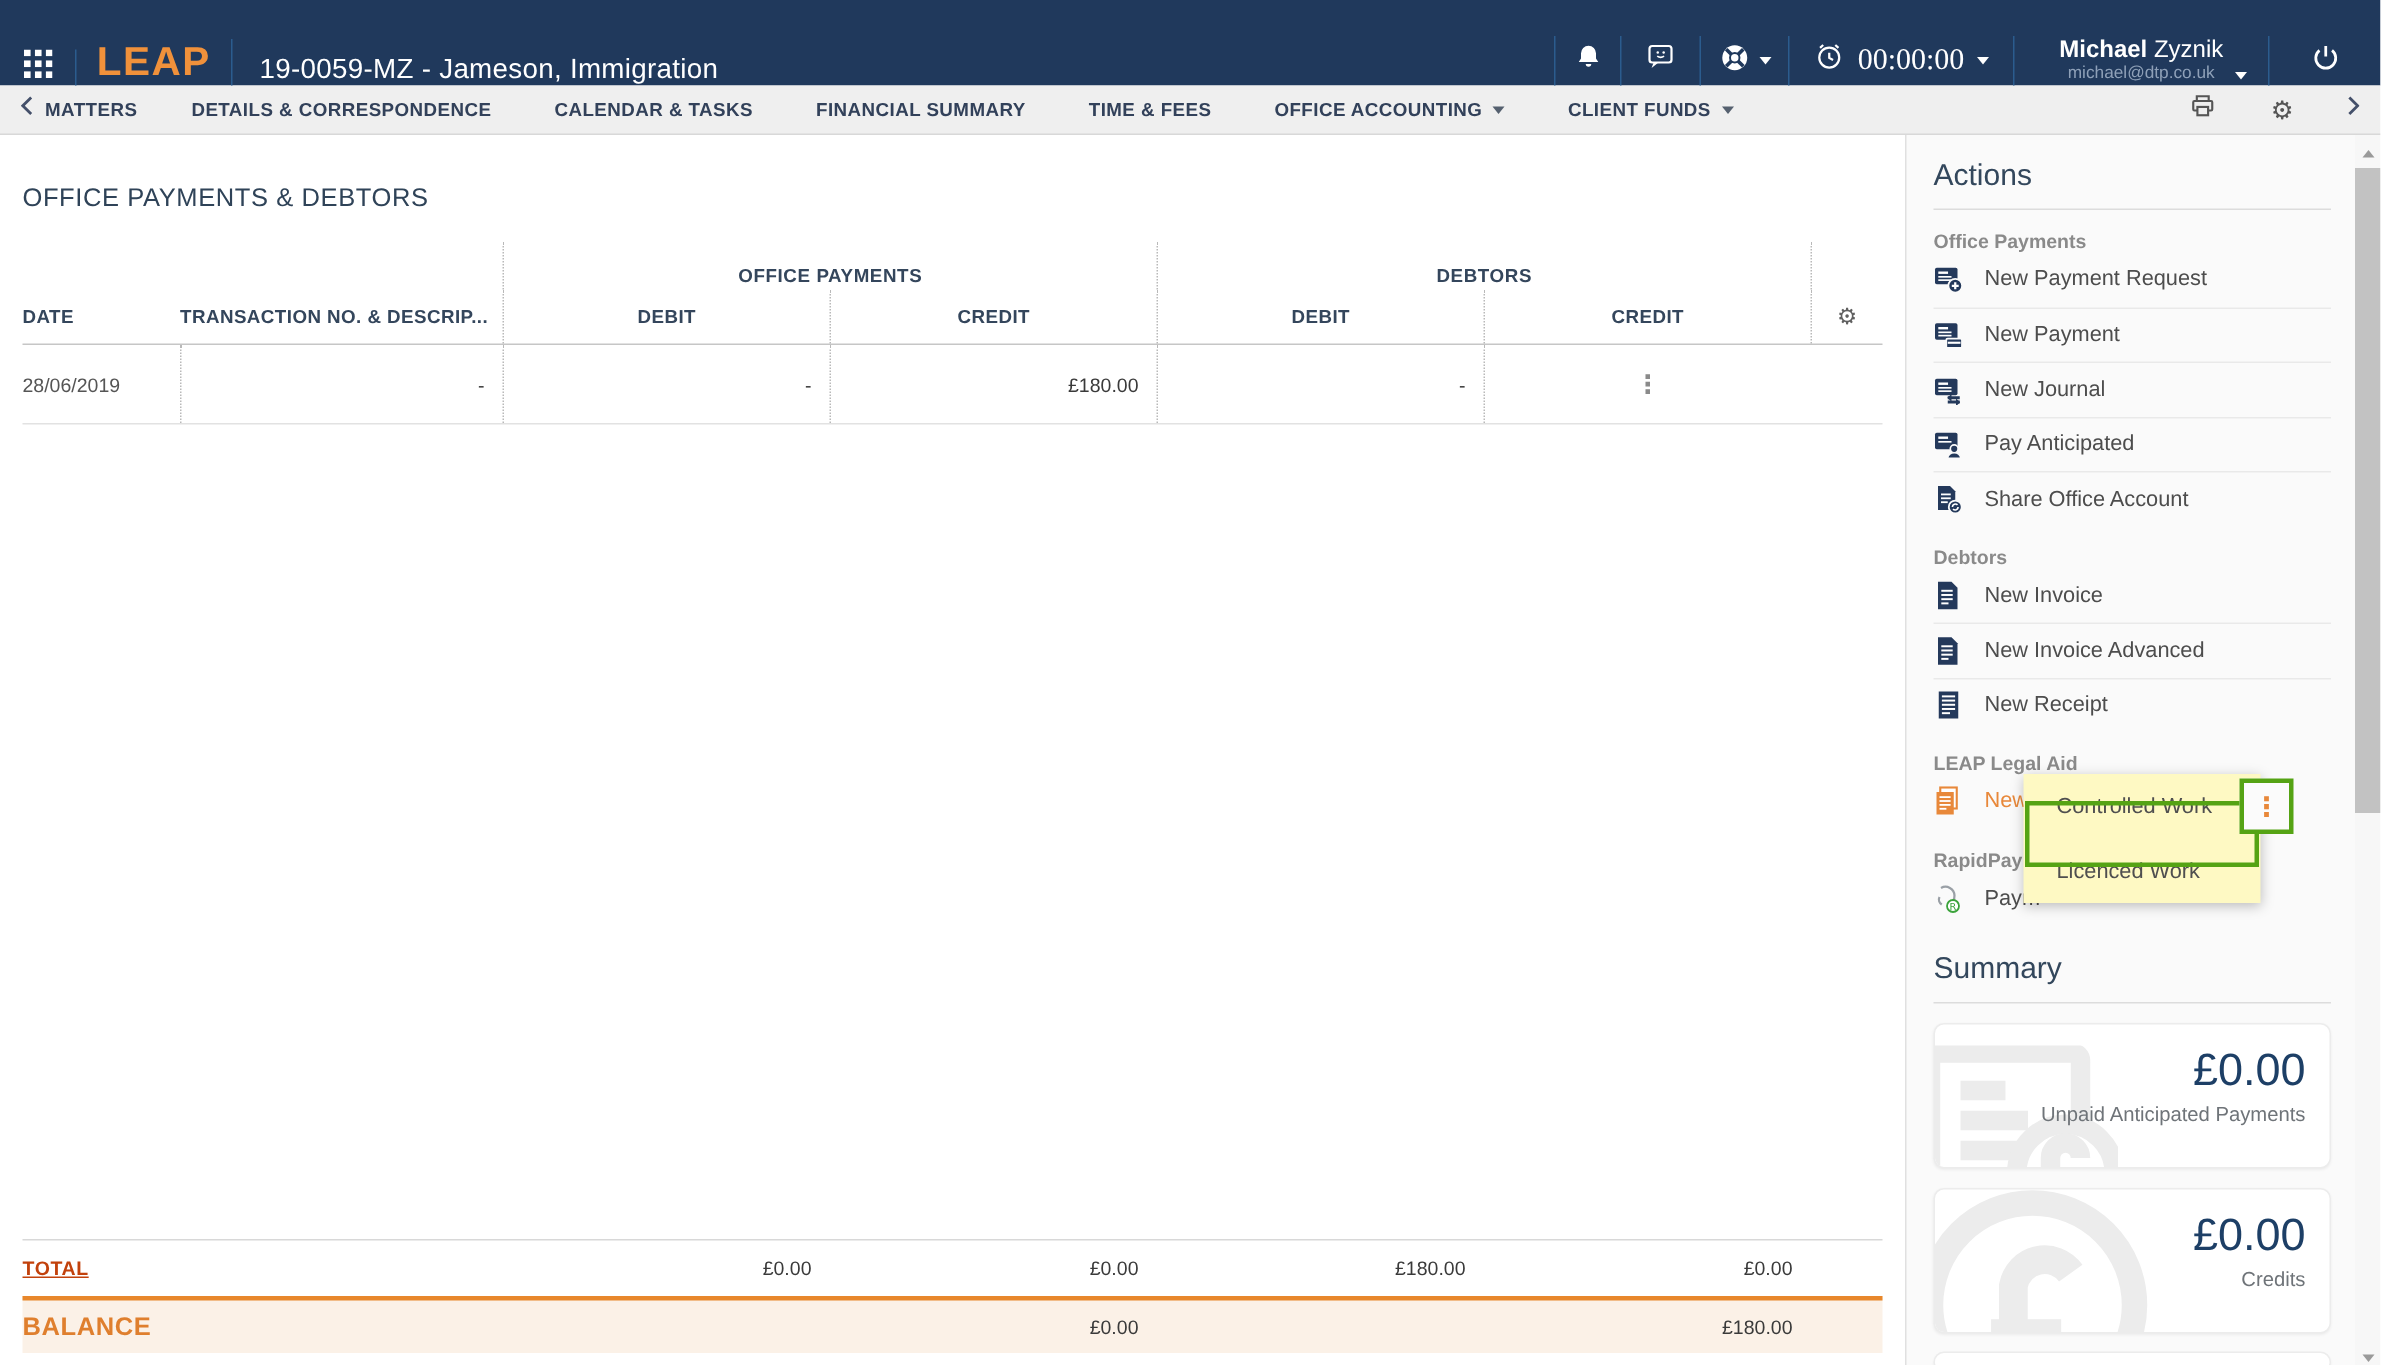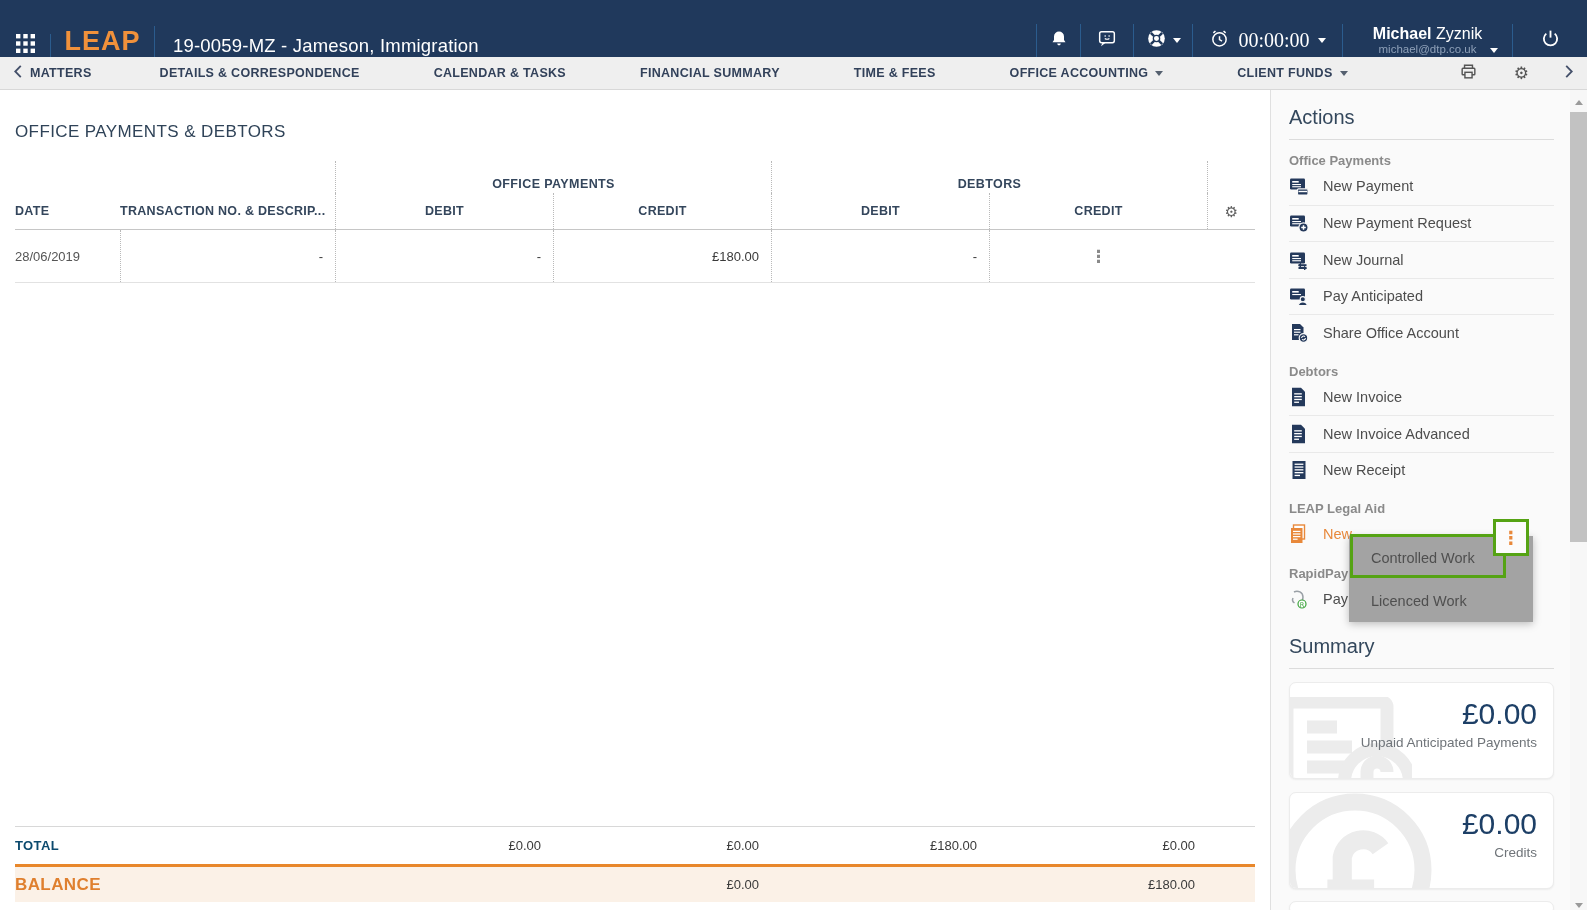--- a/index.html
+++ b/index.html
@@ -22,21 +22,21 @@
   .tb-user .uname { font-size:16px; }
   .tb-user .uname b { font-weight:bold; }
   .tb-user .uemail { font-size:11.5px; color:#8ea0b8; }
   .tb-user .caret { position:absolute; right:14px; top:24px; }
   .tb-power { width:75px; }
   .caret { width:0; height:0; border-left:4.5px solid transparent; border-right:4.5px solid transparent; border-top:5px solid #fff; display:inline-block; }
 
   
   .navbar { height:33px; background:#efefef; border-bottom:1px solid #d8d8d8; display:flex; align-items:center; padding:0 14px; }
   .nav-back { display:flex; align-items:center; gap:8px; cursor:pointer; margin-right:36px; }
-  .nav-item { font-size:12.5px; font-weight:bold; letter-spacing:.3px; color:#32415a; margin-right:42px; cursor:pointer; display:flex; align-items:center; gap:7px; white-space:nowrap;margin-left:32px; }
+  .nav-item { font-size:12.5px; font-weight:bold; letter-spacing:.3px; color:#32415a; margin-right:42px; cursor:pointer; display:flex; align-items:center; gap:7px; white-space:nowrap; }
   .nav-item .caret { border-top-color:#55606f; border-left-width:4px; border-right-width:4px; }
   .nav-spacer { flex:1; }
   .nav-icon { margin-left:36px; cursor:pointer; display:flex; align-items:center; }
   .gear-glyph { font-size:17px; color:#555; line-height:1; }
 
   
   .app-body { display:flex; height:826px; }
   .content { width:1270px; display:flex; flex-direction:column; padding:0 15px; background:#fff; }
   .page-title { margin-top:32px; font-size:17px; font-weight:500; letter-spacing:.4px; color:#2f4358; }
 
@@ -58,21 +58,21 @@
   .inv-link { font-size:13.5px; font-weight:bold; color:#33709f; cursor:pointer; white-space:nowrap; }
   .inv-sub { font-size:13px; color:#75797e; white-space:nowrap; }
   .cell-num { justify-content:flex-end; padding-right:12px; font-size:13px; color:#3a3a3a; }
   .cell-menu { justify-content:center; }
   .vdots { font-size:17px; color:#8a8a8a; font-weight:bold; cursor:pointer; line-height:1; }
   .flex-spacer { flex:1; }
 
   
   .total-row { height:38px; border-top:1px solid #d8d8d8; align-items:center; }
   .total-row > div { display:flex; align-items:center; }
-  .t-label { font-size:13px; font-weight:bold; color:#0c4a6e; letter-spacing:.4px; grid-column:1 / span 2; }
+  .t-label { font-size:13px; font-weight:bold; color:#c2410c; letter-spacing:.4px; grid-column:1 / span 2;text-decoration:underline; }
   .balance-row { height:38px; background:#fbf1e7; border-top:3px solid #e8872b; align-items:center; margin-bottom:14px; }
   .balance-row > div { display:flex; align-items:center; }
   .b-label { font-size:17px; font-weight:bold; color:#df7f2e; letter-spacing:.4px; grid-column:1 / span 2; }
   .num { justify-content:flex-end; padding-right:12px; font-size:13px; font-weight:500; color:#3a3a3a; }
 
   
   .sidebar { width:300px; background:#fafafa; border-left:1px solid #e0e0e0; padding:16px 16px 0 18px; overflow:hidden; position:relative; }
   .sb-h1 { font-size:20px; color:#33475c; font-weight:400; }
   .sb-hr { border:none; border-top:1px solid #dcdcdc; margin:10px 0 0 0; }
   .sb-group-label { margin-top:13px; font-size:13px; font-weight:bold; color:#8a8a8a; }
@@ -89,21 +89,21 @@
   .card.partial { height:14px; margin-top:12px; padding:0; }
 
   
   .vscroll { width:17px; background:#f7f7f7; position:relative; }
   .scroll-arrow { position:absolute; left:0; width:17px; height:17px; display:flex; align-items:center; justify-content:center; cursor:pointer; }
   .tri-up { width:0; height:0; border-left:4px solid transparent; border-right:4px solid transparent; border-bottom:5px solid #9a9a9a; }
   .tri-down { width:0; height:0; border-left:4px solid transparent; border-right:4px solid transparent; border-top:5px solid #9a9a9a; }
   .scroll-thumb { position:absolute; left:0; top:22px; width:17px; height:430px; background:#c2c2c2; cursor:pointer; }
 
   
-  .dropdown { position:absolute; left:1349px; top:536px; width:184px; background:#a3a3a3; box-shadow:0 2px 8px rgba(0,0,0,.25); z-index:20; }
+  .dropdown { position:absolute; left:1349px; top:516px; width:158px; background:#fef9c3; box-shadow:0 2px 8px rgba(0,0,0,.25); z-index:20; }
   .dd-item { height:43px; display:flex; align-items:center; padding-left:22px; font-size:14.5px; color:#4f4f4f; cursor:pointer; }
   .annot { position:absolute; border:3px solid #55a314; z-index:30; }
   .annot-cw { left:1350px; top:534px; width:156px; height:44px; }
   .annot-dots { left:1493px; top:519px; width:36px; height:37px; background:#fbfbfb; display:flex; align-items:center; justify-content:center; }
   .annot-dots .vdots { color:#e8883a; font-size:18px; }
 </style>
 </head>
 <body>
 
 <div class="topbar">
@@ -289,38 +289,38 @@
     <hr class="sb-hr">
 
     <div class="sb-group-label">Office Payments</div>
     <div class="sb-item">
       <span class="sb-icon">
         <svg width="20" height="20" viewBox="0 0 20 20">
             <rect x="1" y="2.5" width="15" height="11" rx="1.2" fill="#24395b"></rect>
             <rect x="3.2" y="5" width="6.5" height="1.6" fill="#fff"></rect>
             <rect x="3.2" y="8" width="8.8" height="1.1" fill="#fff"></rect>
             <rect x="3.2" y="10.2" width="8.8" height="1.1" fill="#fff"></rect>
-            <rect x="8.5" y="12.8" width="10.5" height="6.2" rx="1" fill="#24395b" stroke="#fafafa" stroke-width="1.2"></rect>
-            <rect x="9.5" y="14.8" width="8.5" height="1.4" fill="#fff"></rect>
-          </svg>
-      </span>
-      <span class="lbl">New Payment</span>
+            <circle cx="14.5" cy="14.5" r="4.6" fill="#24395b" stroke="#fafafa" stroke-width="1.2"></circle>
+            <path d="M14.5 12.2v4.6M12.2 14.5h4.6" stroke="#fff" stroke-width="1.5"></path>
+          </svg>
+      </span>
+      <span class="lbl">New Payment Request</span>
     </div>
     <div class="sb-item">
       <span class="sb-icon">
         <svg width="20" height="20" viewBox="0 0 20 20">
             <rect x="1" y="2.5" width="15" height="11" rx="1.2" fill="#24395b"></rect>
             <rect x="3.2" y="5" width="6.5" height="1.6" fill="#fff"></rect>
             <rect x="3.2" y="8" width="8.8" height="1.1" fill="#fff"></rect>
             <rect x="3.2" y="10.2" width="8.8" height="1.1" fill="#fff"></rect>
-            <circle cx="14.5" cy="14.5" r="4.6" fill="#24395b" stroke="#fafafa" stroke-width="1.2"></circle>
-            <path d="M14.5 12.2v4.6M12.2 14.5h4.6" stroke="#fff" stroke-width="1.5"></path>
-          </svg>
-      </span>
-      <span class="lbl">New Payment Request</span>
+            <rect x="8.5" y="12.8" width="10.5" height="6.2" rx="1" fill="#24395b" stroke="#fafafa" stroke-width="1.2"></rect>
+            <rect x="9.5" y="14.8" width="8.5" height="1.4" fill="#fff"></rect>
+          </svg>
+      </span>
+      <span class="lbl">New Payment</span>
     </div>
     <div class="sb-item">
       <span class="sb-icon">
         <svg width="20" height="20" viewBox="0 0 20 20">
             <rect x="1" y="2.5" width="15" height="11" rx="1.2" fill="#24395b"></rect>
             <rect x="3.2" y="5" width="6.5" height="1.6" fill="#fff"></rect>
             <rect x="3.2" y="8" width="8.8" height="1.1" fill="#fff"></rect>
             <rect x="3.2" y="10.2" width="8.8" height="1.1" fill="#fff"></rect>
             <g stroke="#24395b" stroke-width="2" fill="none">
               <path d="M9.5 15.2h8"></path>

